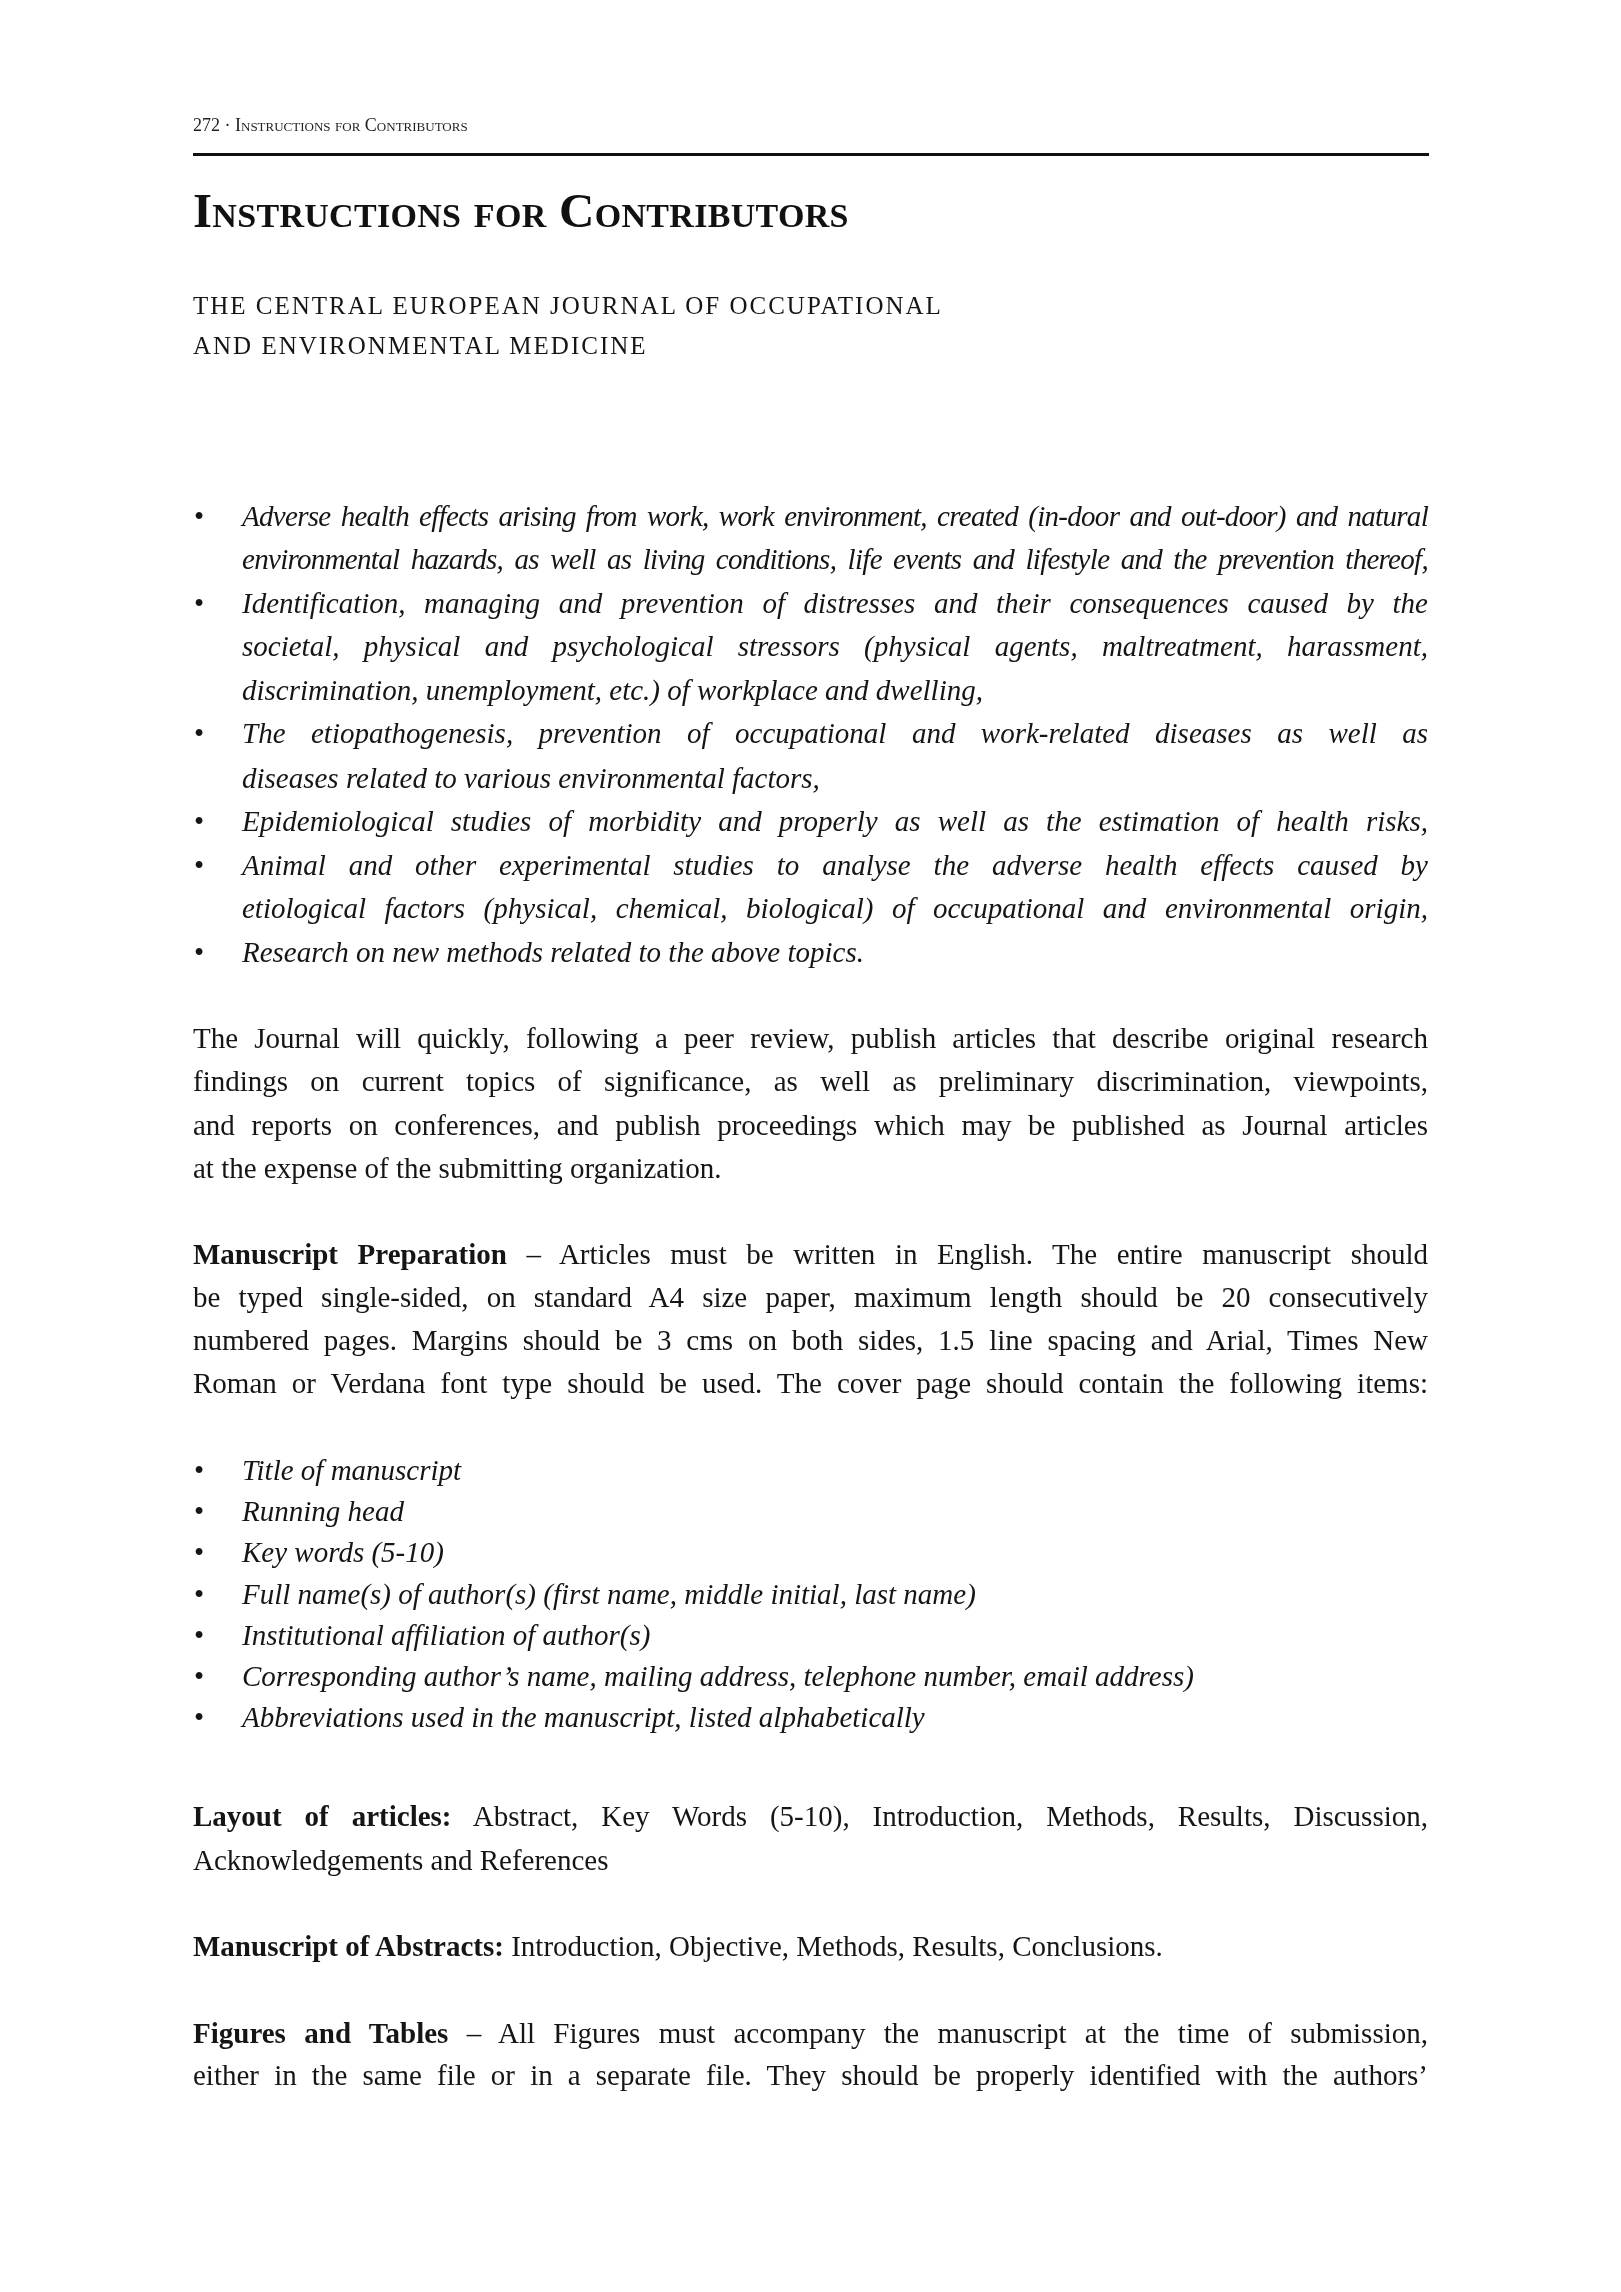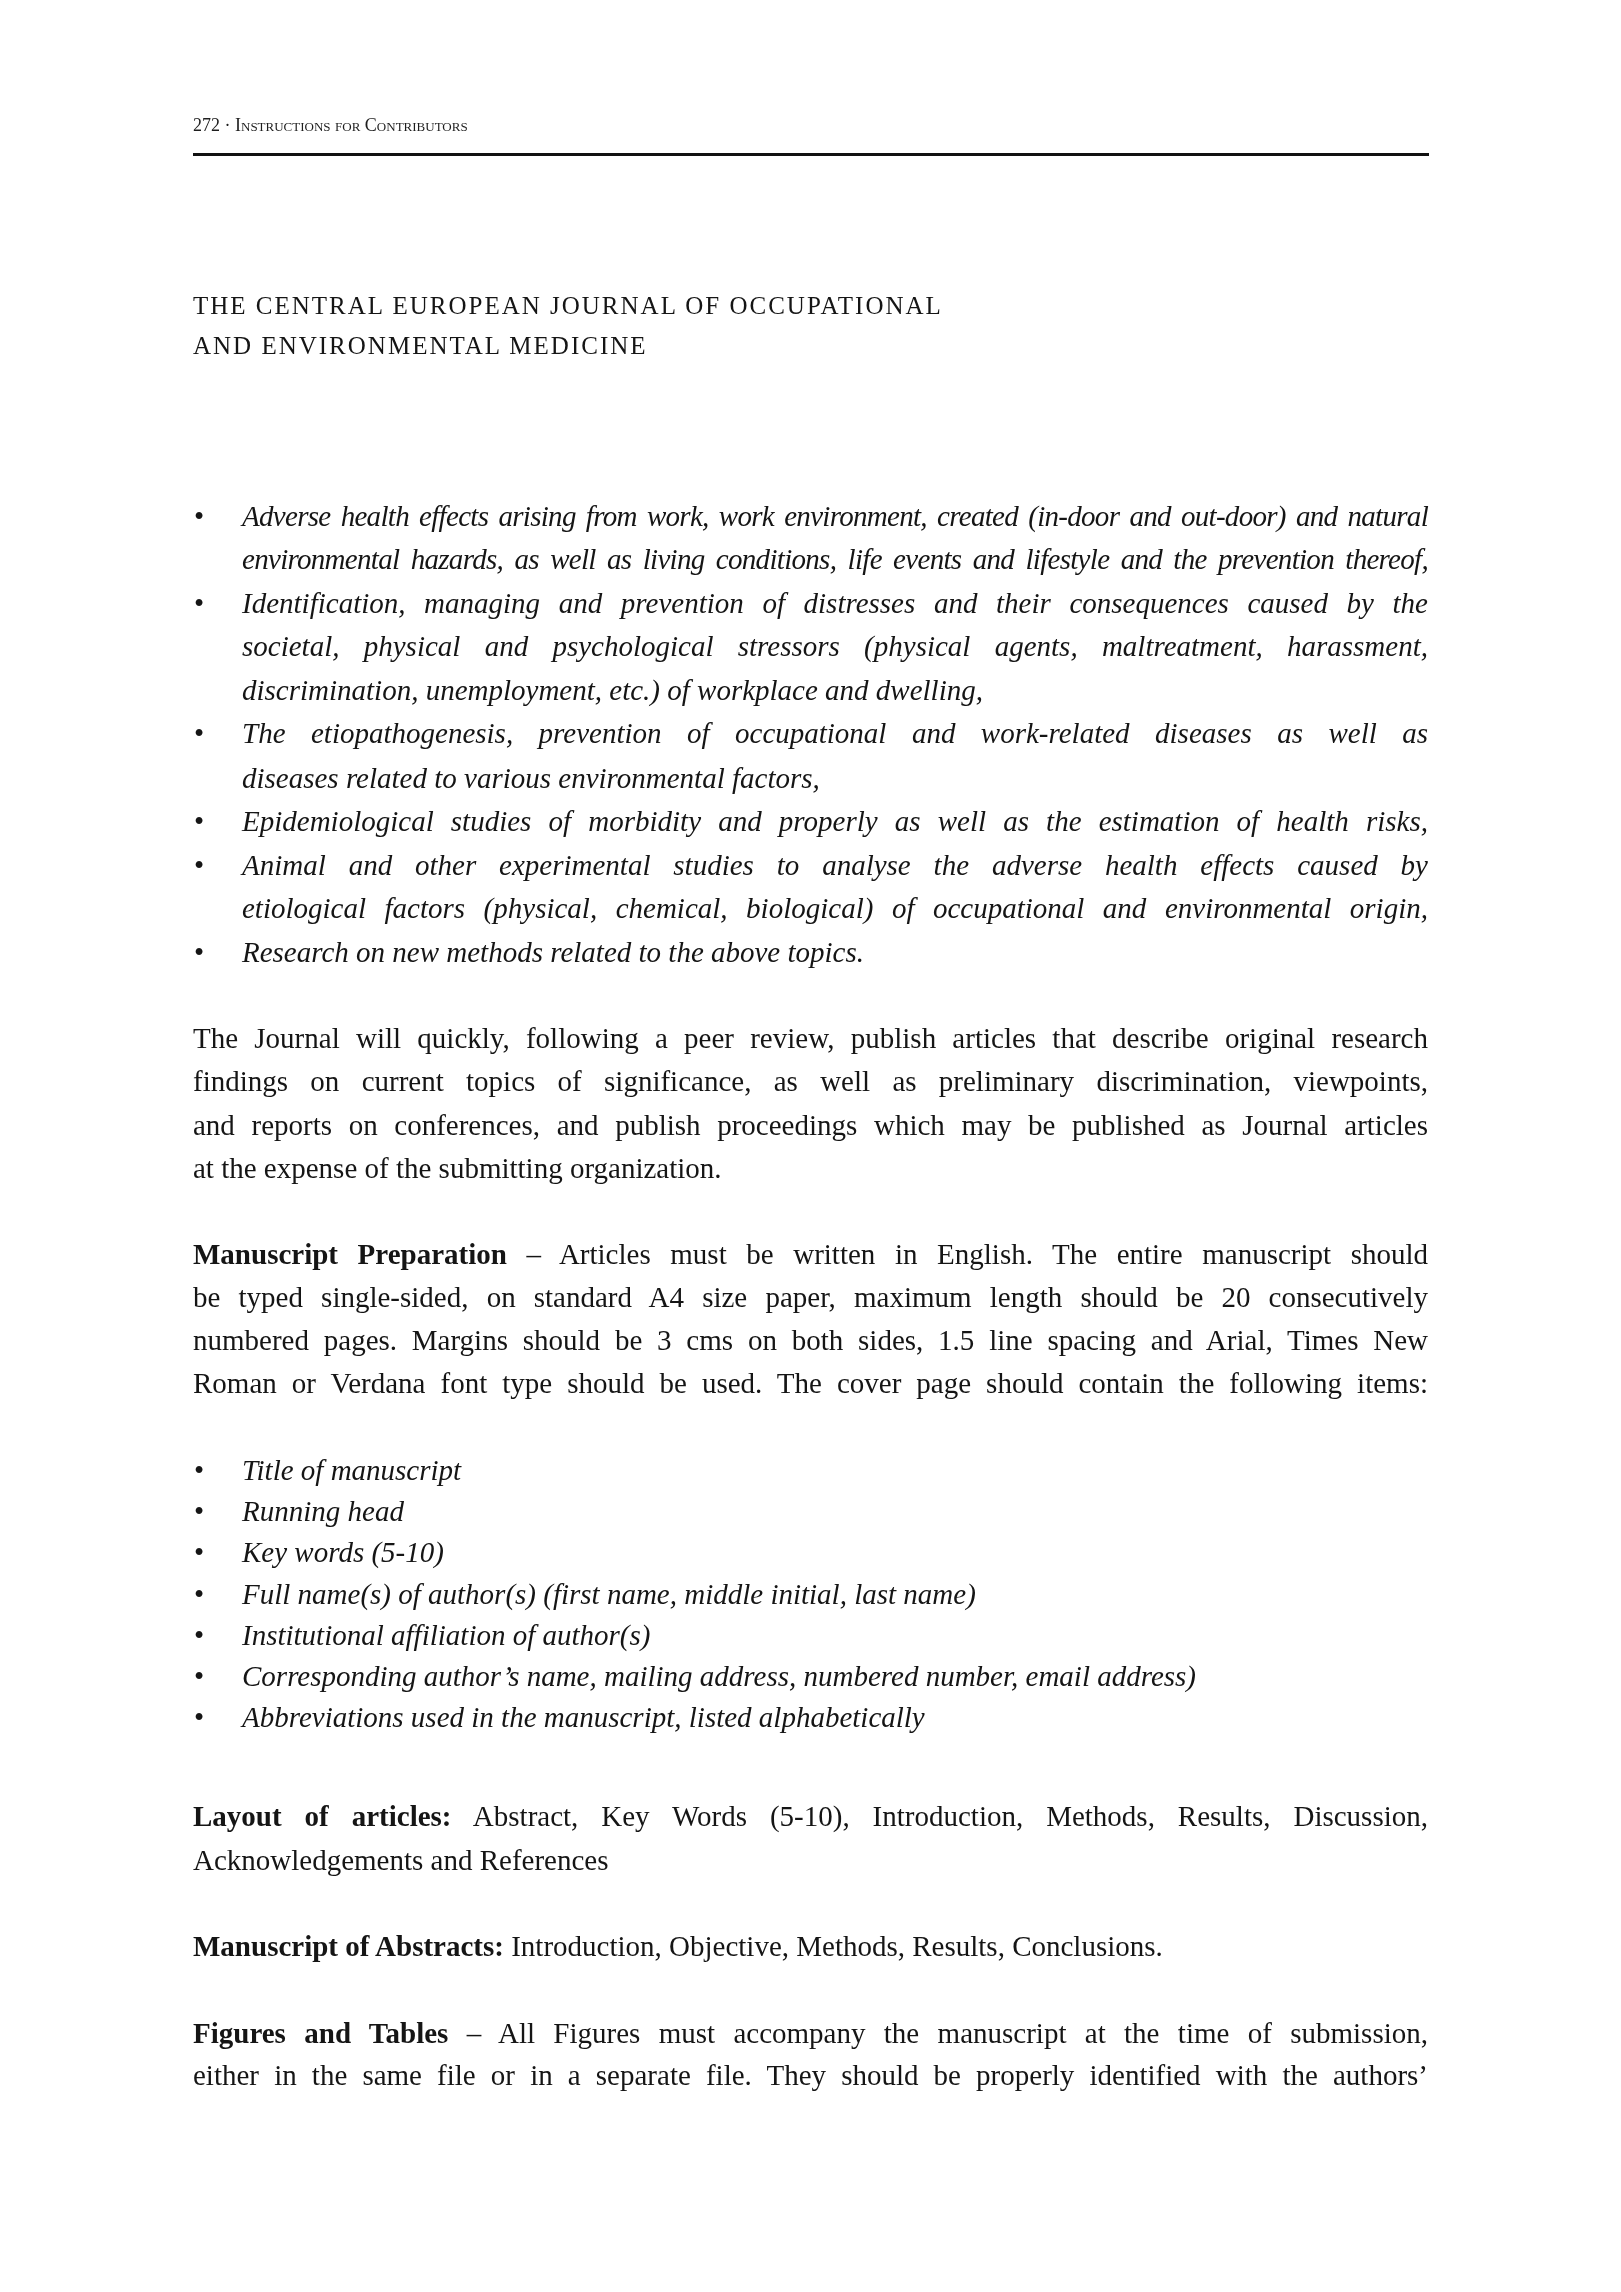--- a/index.html
+++ b/index.html
@@ -17,20 +17,21 @@
   b { font-weight: bold; }
 </style>
 </head>
 <body>
 
 <div class="page">
 
   <div class="running-head">272 · Instructions for Contributors</div>
   <div class="rule"></div>
 
+  <div class="title">Instructions for Contributors</div>
 
   <div>
     <div class="jline" style="top:291px">THE CENTRAL EUROPEAN JOURNAL OF OCCUPATIONAL</div>
     <div class="jline" style="top:331px">AND ENVIRONMENTAL MEDICINE</div>
   </div>
 
 
   <div>
     <div>
       <span class="dot" style="top:502px">•</span>
@@ -93,21 +94,21 @@
     <div>
       <span class="dot" style="top:1580px">•</span>
       <div class="bl" style="top:1580px">Full name(s) of author(s) (first name, middle initial, last name)</div>
     </div>
     <div>
       <span class="dot" style="top:1621px">•</span>
       <div class="bl" style="top:1621px">Institutional affiliation of author(s)</div>
     </div>
     <div>
       <span class="dot" style="top:1662px">•</span>
-      <div class="bl" style="top:1662px">Corresponding author’s name, mailing address, numbered number, email address)</div>
+      <div class="bl" style="top:1662px">Corresponding author’s name, mailing address, telephone number, email address)</div>
     </div>
     <div>
       <span class="dot" style="top:1703px">•</span>
       <div class="bl" style="top:1703px">Abbreviations used in the manuscript, listed alphabetically</div>
     </div>
   </div>
 
   <div>
     <div class="line just" style="top:1802px"><b>Layout of articles:</b><span> Abstract, Key Words (5-10), Introduction, Methods, Results, Discussion,</span></div>
     <div class="line" style="top:1846px">Acknowledgements and References</div>

